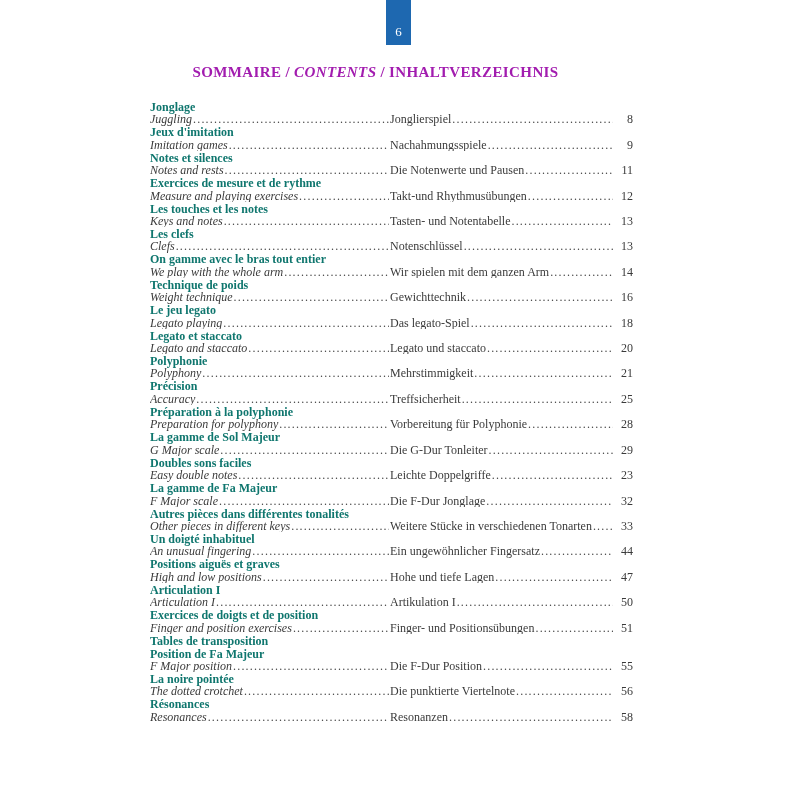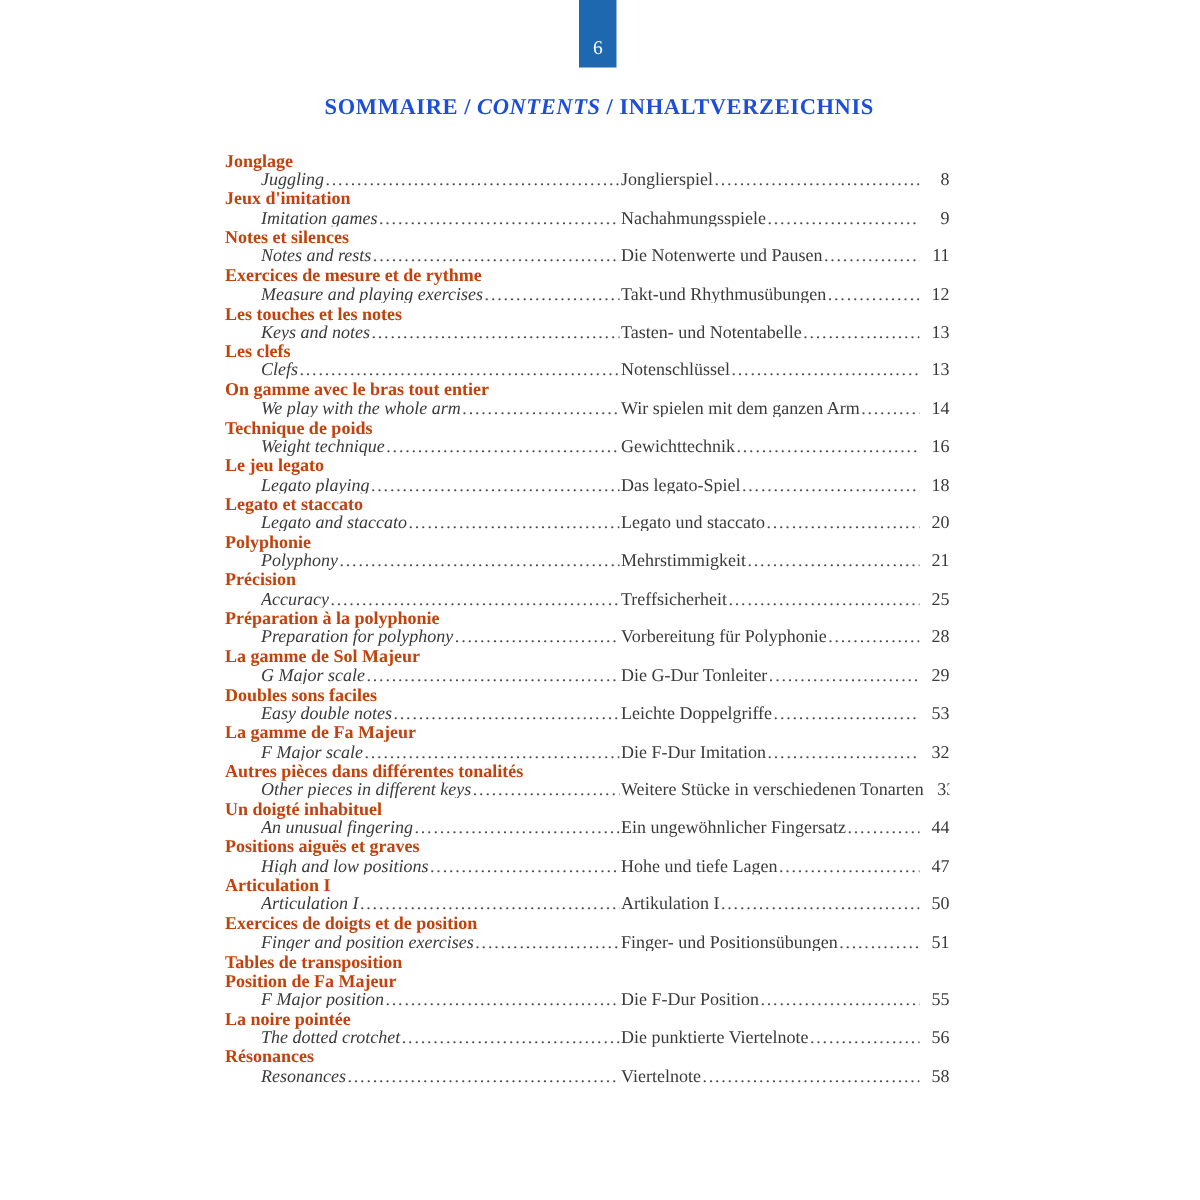--- a/index.html
+++ b/index.html
@@ -28,60 +28,59 @@
     display: flex;
     align-items: flex-end;
     justify-content: center;
     padding-bottom: 5px;
     box-sizing: border-box;
     font-size: 13px;
   }
   .title {
     position: absolute;
     top: 64px;
-    left: 158px;
+    left: 134px;
     width: 483px;
     margin: 0;
     text-align: center;
-    color: #1d4ed8;
+    color: #a21caf;
     font-size: 15px;
     font-weight: bold;
     letter-spacing: 0.4px;
     white-space: nowrap;
   }
   .title .sep { margin: 0 4px; font-weight: bold; }
   .title .it { font-style: italic; }
   .toc {
     position: absolute;
     top: 101px;
     left: 150px;
     width: 483px;
   }
   .entry { margin: 0 0 0.6px 0; }
   .entry .fr {
     font-weight: bold;
-    color: #c2410c;
+    color: #0f766e;
     font-size: 12px;
     line-height: 12.4px;
     white-space: nowrap;
   }
   .entry .row {
     display: flex;
     align-items: baseline;
     font-size: 12px;
     line-height: 12.4px;
     color: #3a3a3a;
   }
   .col1 {
     display: flex;
     align-items: baseline;
     width: 240px;
     flex: 0 0 240px;
     overflow: hidden;
-    margin-left: 24px;
   }
   .col2 {
     display: flex;
     align-items: flex-start;
     flex: 1 1 auto;
     overflow: hidden;
   }
   .en { font-style: italic; white-space: nowrap; }
   .de { white-space: nowrap; }
   .dots {
@@ -328,34 +327,34 @@
   <div class="entry">
     <div class="fr">Doubles sons faciles</div>
     <div class="row">
       <div class="col1">
         <span class="en">Easy double notes</span>
         <span class="dots"></span>
       </div>
       <div class="col2">
         <span class="de">Leichte Doppelgriffe</span>
         <span class="dots"></span>
-        <span class="pg">53</span>
+        <span class="pg">23</span>
       </div>
     </div>
   </div>
 
   <div class="entry">
     <div class="fr">La gamme de Fa Majeur</div>
     <div class="row">
       <div class="col1">
         <span class="en">F Major scale</span>
         <span class="dots"></span>
       </div>
       <div class="col2">
-        <span class="de">Die F-Dur Imitation</span>
+        <span class="de">Die F-Dur Jonglage</span>
         <span class="dots"></span>
         <span class="pg">32</span>
       </div>
     </div>
   </div>
 
   <div class="entry">
     <div class="fr">Autres pièces dans différentes tonalités</div>
     <div class="row">
       <div class="col1">
@@ -466,21 +465,21 @@
   </div>
 
   <div class="entry">
     <div class="fr">Résonances</div>
     <div class="row">
       <div class="col1">
         <span class="en">Resonances</span>
         <span class="dots"></span>
       </div>
       <div class="col2">
-        <span class="de">Viertelnote</span>
+        <span class="de">Resonanzen</span>
         <span class="dots"></span>
         <span class="pg">58</span>
       </div>
     </div>
   </div>
 </div>
 
 </div>
 
 </body></html>

